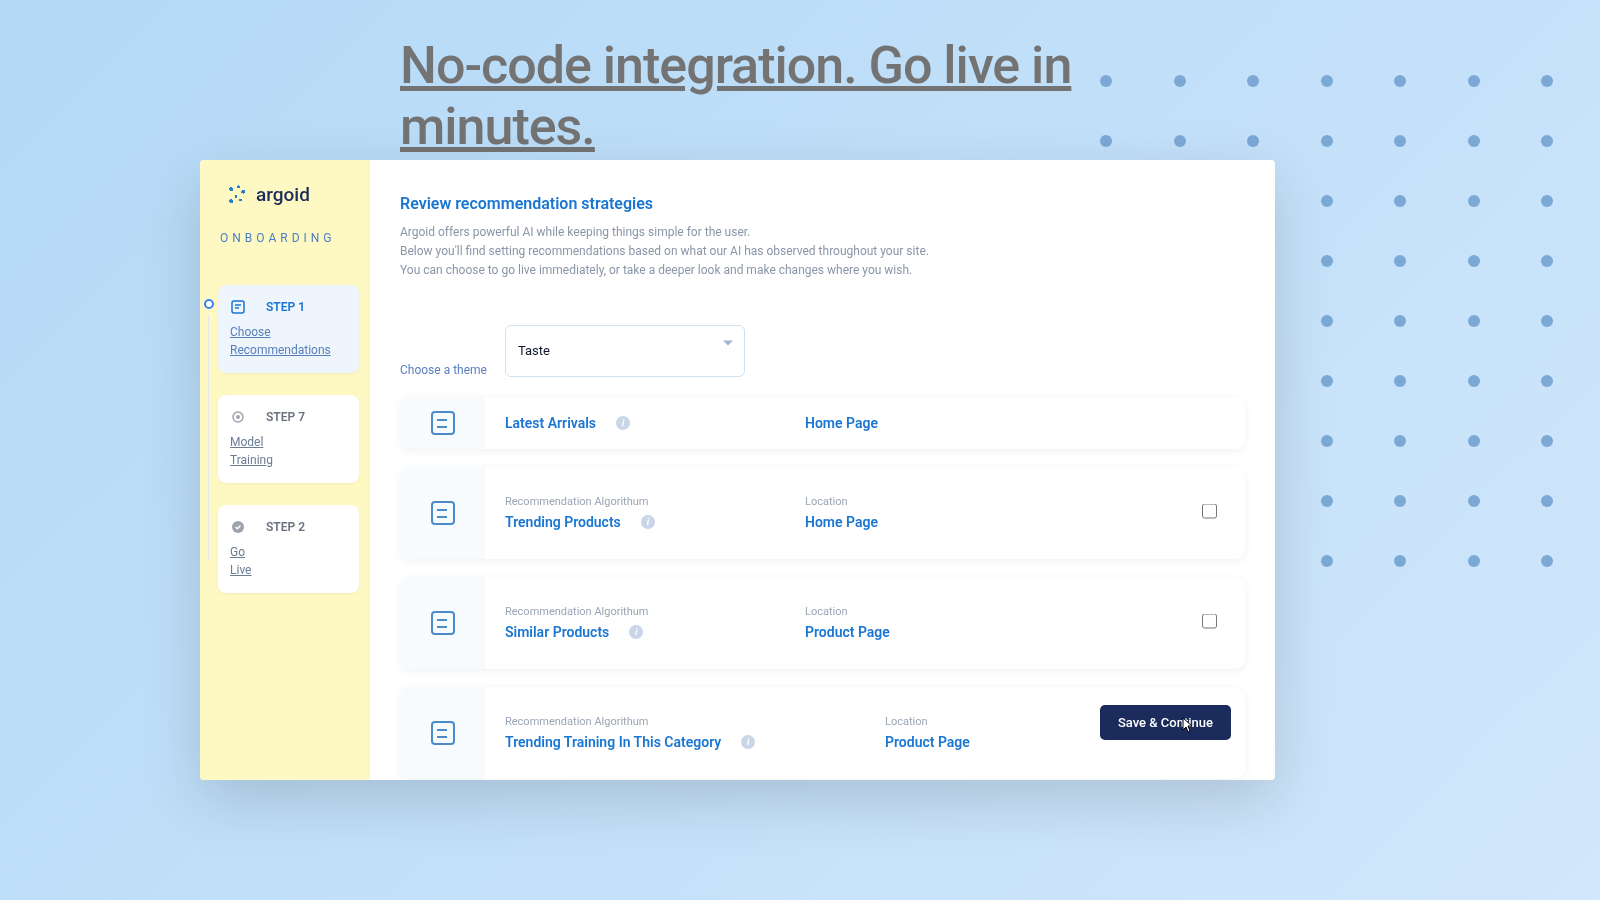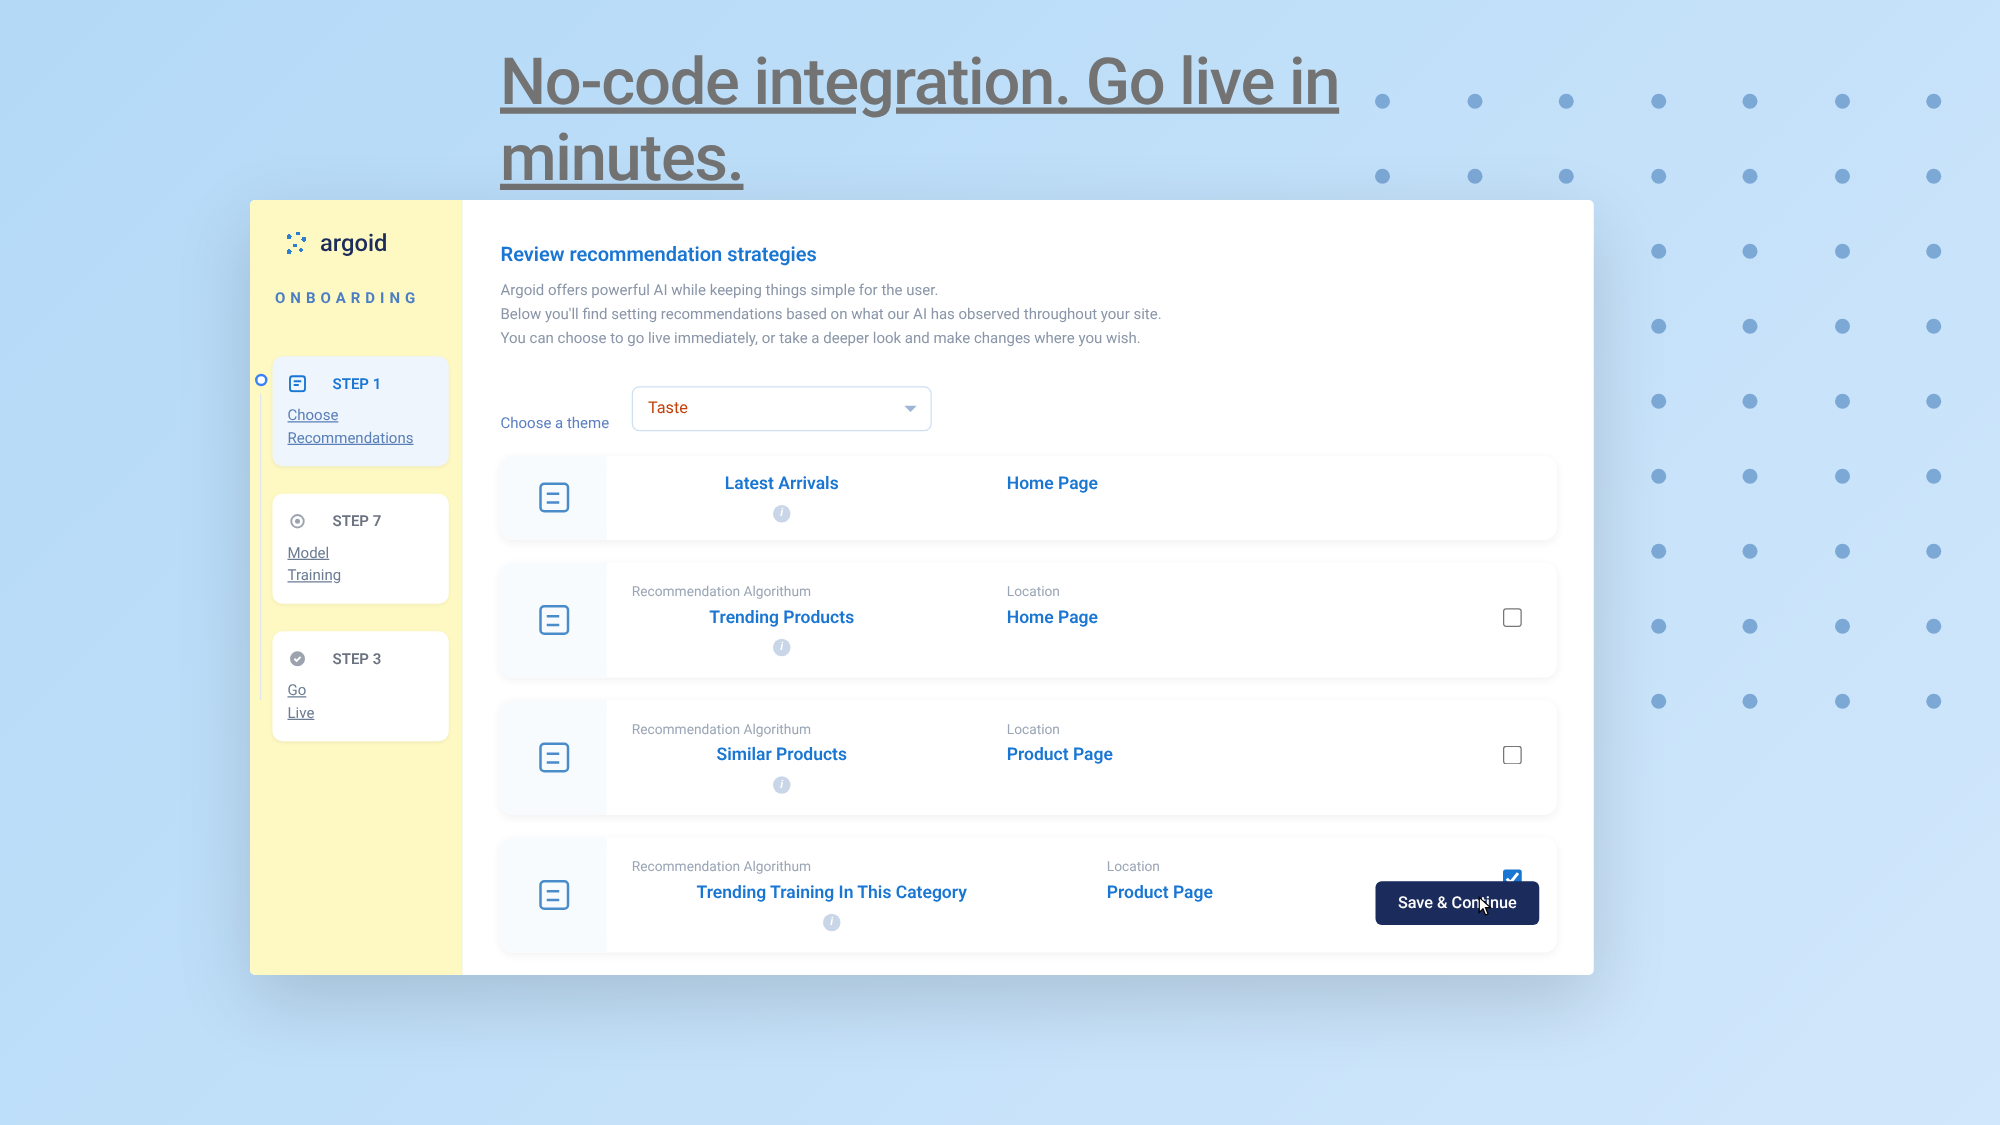--- a/index.html
+++ b/index.html
@@ -101,21 +101,21 @@
     .logo-text {
       font-size: 19px;
       font-weight: 500;
       color: #1c2d5b;
     }
 
     .onboarding-label {
       font-size: 12px;
       letter-spacing: 4px;
       color: #4a7fc5;
-      font-weight: 700;
+      font-weight: 400;
       margin-bottom: 40px;
       padding-left: 2px;
     }
 
     .step-card {
       background: #fff;
       border-radius: 8px;
       padding: 14px 12px;
       margin-bottom: 22px;
       position: relative;
@@ -212,29 +212,30 @@
       margin-bottom: 20px;
     }
 
     .theme-label {
       font-size: 12px;
       color: #5b7fc0;
     }
 
     .theme-select {
       width: 240px;
-      height: 36px;
+      height: 52px;
       border: 1px solid #cfe0f3;
       border-radius: 6px;
       padding: 0 12px;
       font-size: 13px;
-      color: #c2410c;
+      color: #0f172a;
       background: #fff;
       appearance: none;
       position: relative;
+      margin-top: 16px;
     }
 
     .select-wrap {
       position: relative;
       display: inline-block;
     }
 
     .select-wrap::after {
       content: '';
       position: absolute;
@@ -317,22 +318,21 @@
       font-size: 11px;
       color: #9aa5b5;
     }
 
     .rec-value {
       font-size: 14px;
       font-weight: 600;
       color: #1976d2;
       display: flex;
       align-items: center;
-      gap: 9px;
-      flex-direction: column;
+      gap: 20px;
     }
 
     .info-icon {
       width: 14px;
       height: 14px;
       border-radius: 50%;
       background: #c9d6e8;
       color: #fff;
       font-size: 9px;
       display: flex;
@@ -490,21 +490,21 @@
     </div>
 
     <div class="step-card">
       <div class="step-header">
         <span class="step-icon">
           <svg width="14" height="14" viewBox="0 0 14 14">
               <circle cx="7" cy="7" r="6" fill="#9ca3af"></circle>
               <path d="M4.5 7l1.8 1.8L9.5 5.5" stroke="#fff" stroke-width="1.5" fill="none"></path>
             </svg>
         </span>
-        <span class="step-num">STEP 3</span>
+        <span class="step-num">STEP 2</span>
       </div>
       <div class="step-desc">Go<br>Live</div>
     </div>
   </aside>
 
   <main class="main-content">
     <h2 class="page-title">Review recommendation strategies</h2>
     <p class="page-desc">Argoid offers powerful AI while keeping things simple for the user.<br>Below you'll find setting recommendations based on what our AI has observed throughout your site.<br>You can choose to go live immediately, or take a deeper look and make changes where you wish.</p>
 
     <div class="theme-row">

